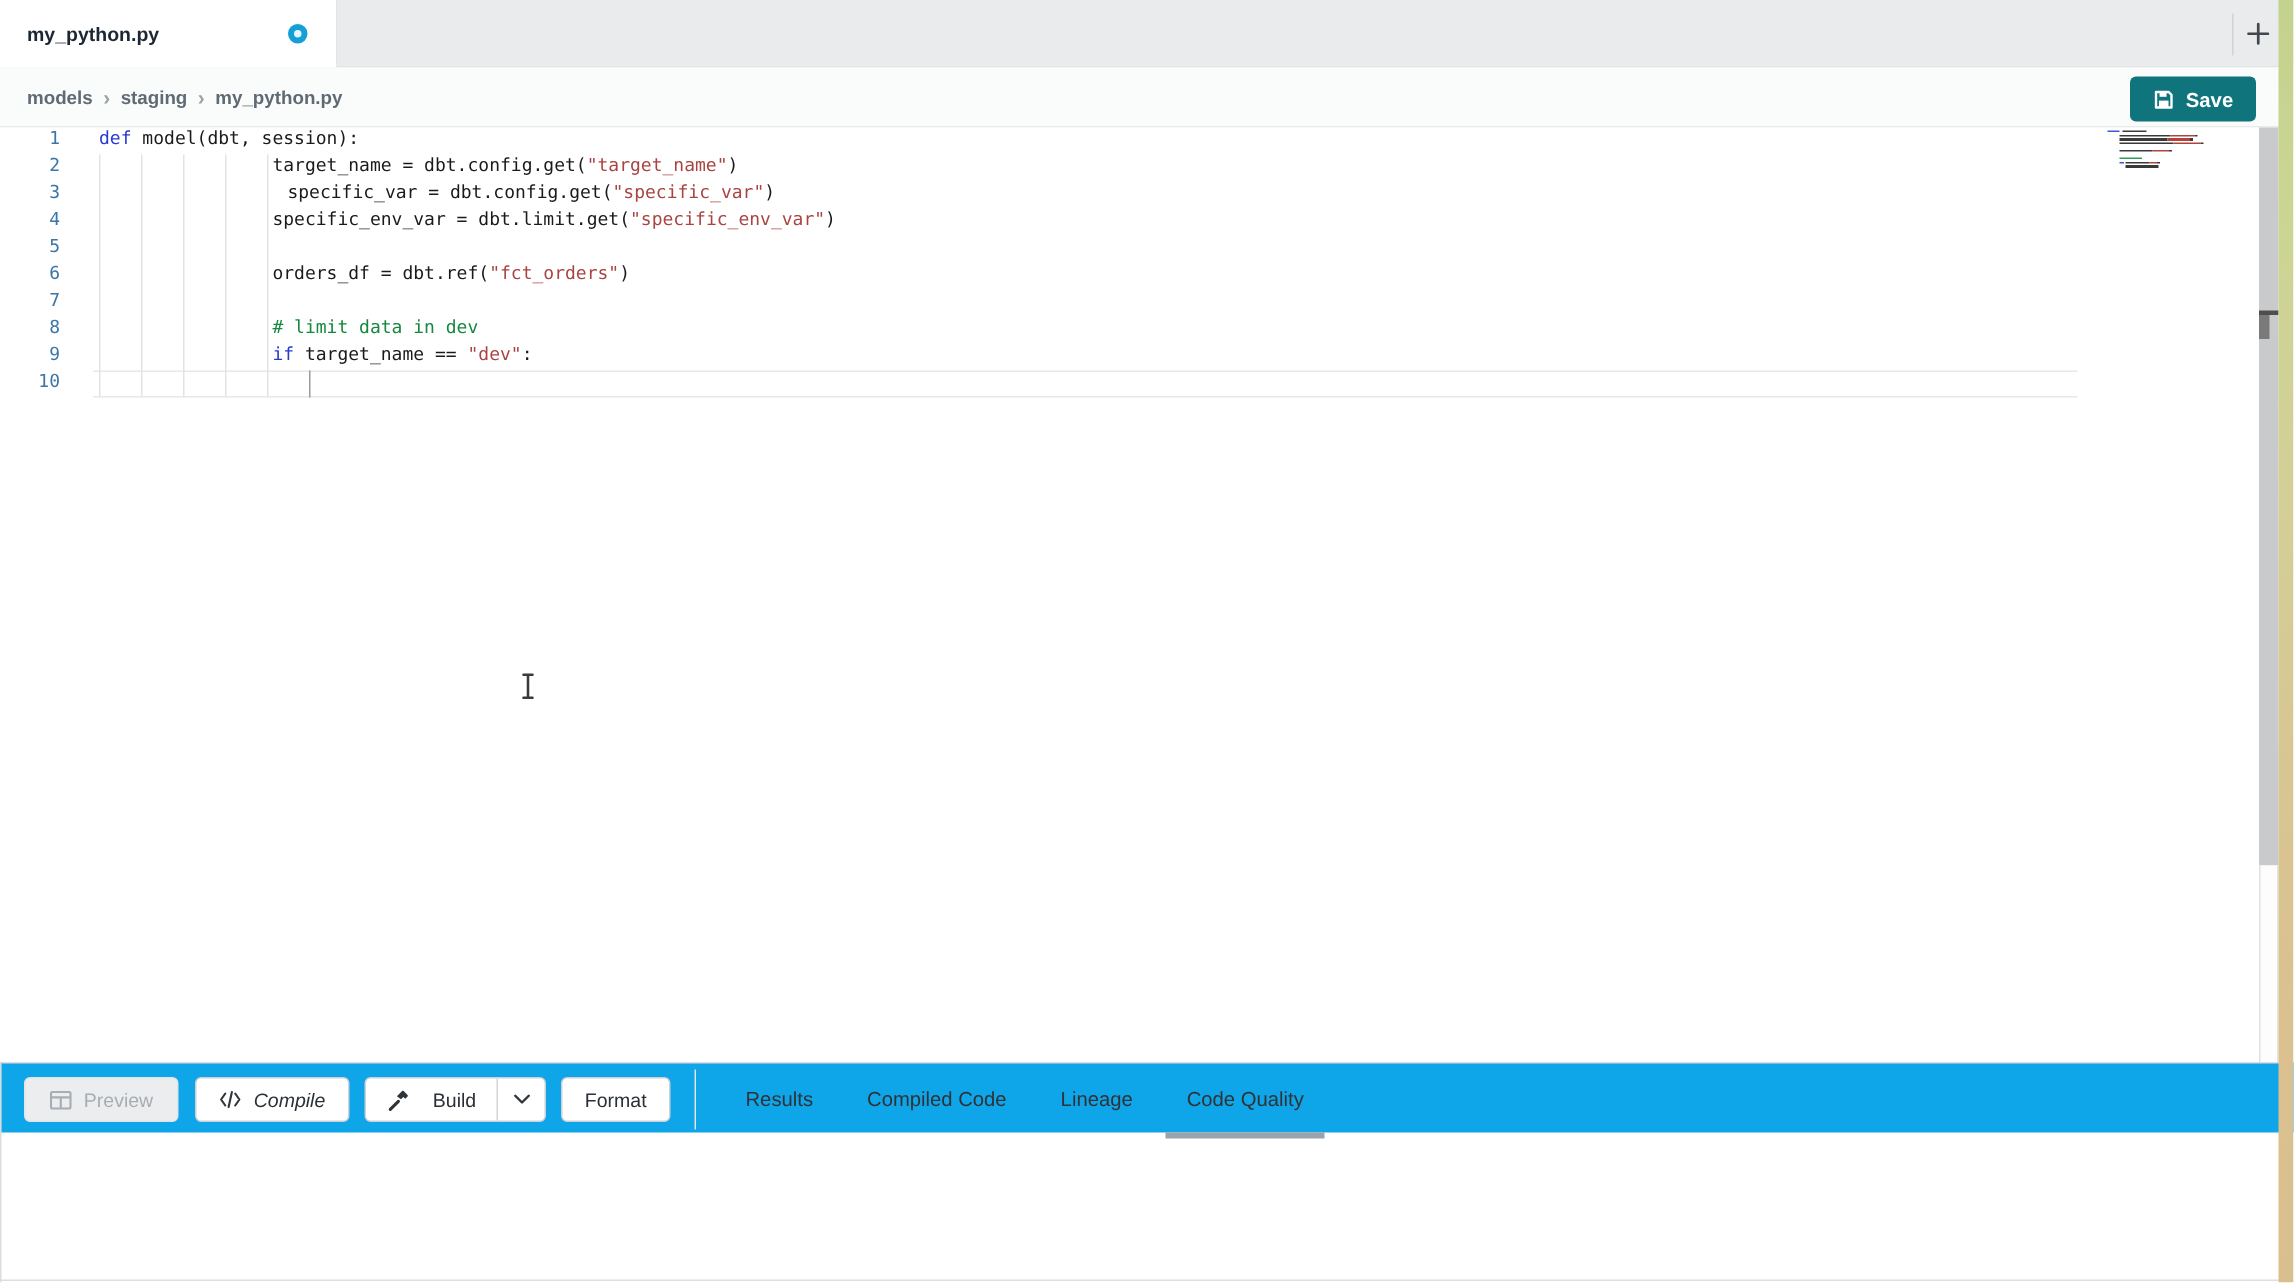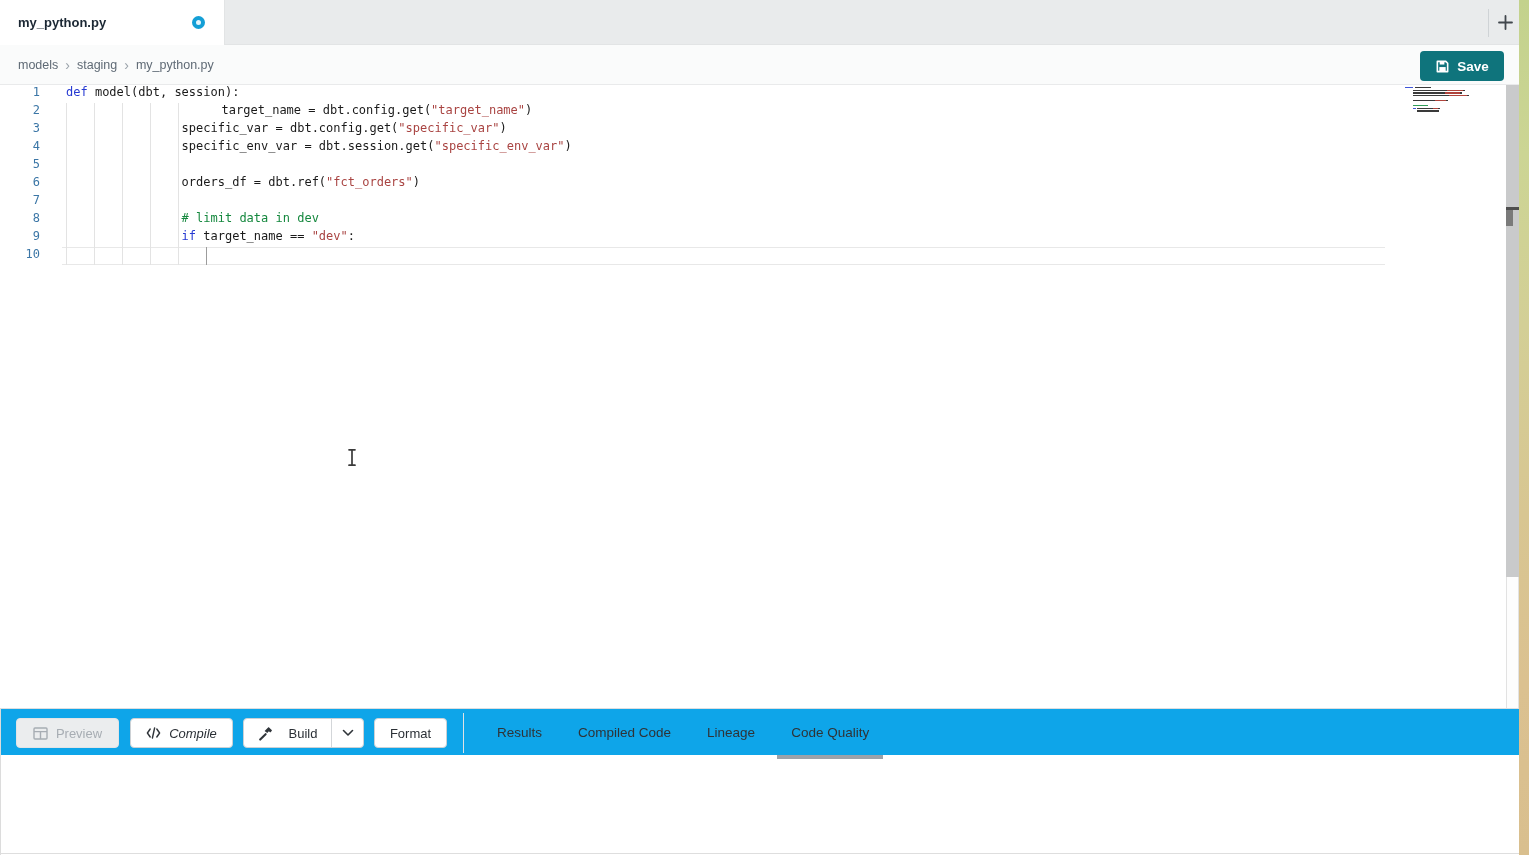--- a/index.html
+++ b/index.html
@@ -9,21 +9,21 @@
   
   .tabbar { position:absolute; left:0; top:0; width:1529px; height:45px; background:#e9ebec; border-bottom:1px solid #e2e4e5; }
   .file-tab { position:absolute; left:0; top:0; width:225px; height:45px; background:#fff; border-right:1px solid #e2e4e5; display:flex; align-items:center; padding:0 18px; }
   .file-tab .title { font-size:13px; font-weight:bold; color:#1b2733; }
   .mod-dot { position:absolute; left:192px; top:16px; width:13px; height:13px; border-radius:50%; border:4px solid #149fd6; background:#e6f6fd; }
   .tab-sep { position:absolute; left:1488px; top:9px; width:1px; height:28px; background:#cfd3d6; }
   .new-tab-btn { position:absolute; left:1494px; top:11px; width:22px; height:22px; display:flex; align-items:center; justify-content:center; cursor:pointer; }
 
   
   .crumbbar { position:absolute; left:0; top:45px; width:1529px; height:40px; background:#fafbfb; border-bottom:1px solid #e9eaeb; display:flex; align-items:center; padding:0 18px; }
-  .crumbs { display:flex; align-items:flex-end; gap:7px; font-size:12.5px; color:#5f6a75; }
+  .crumbs { display:flex; align-items:flex-end; gap:7px; font-size:12.5px; color:#5f6a75;font-weight:bold; }
   .crumbs .sep { color:#9aa2aa; font-size:14px; line-height:1; }
   .save-btn { position:absolute; left:1420px; top:51px; width:84px; height:30px; background:#0f747c; border:none; border-radius:4px; color:#fff; font-size:13.5px; font-weight:600; font-family:"Liberation Sans",sans-serif; display:flex; align-items:center; justify-content:center; gap:7px; cursor:pointer; }
 
   
   .editor { position:absolute; left:0; top:85px; width:1506px; height:623px; background:#fff; }
   .gutter { position:absolute; left:0; top:0; width:40px; }
   .gutter .ln { height:18px; line-height:18px; font:12px "DejaVu Sans Mono", monospace; color:#3b76a6; text-align:right; }
   .code-col { position:absolute; left:66px; top:0; }
   .code-line { height:18px; line-height:18px; font:12px "DejaVu Sans Mono", monospace; white-space:pre; color:#1a1a1a; }
   .brk { outline:1px solid #b0b0b0; outline-offset:-1px; }
@@ -121,23 +121,23 @@
         <div class="ln">4</div>
         <div class="ln">5</div>
         <div class="ln">6</div>
         <div class="ln">7</div>
         <div class="ln">8</div>
         <div class="ln">9</div>
         <div class="ln">10</div>
       </div>
     <div class="code-col">
         <div class="code-line"><span style="color: rgb(38, 57, 210);">def</span><span style="color: rgb(26, 26, 26);"> model(dbt, session):</span></div>
-        <div class="code-line"><span style="color: rgb(26, 26, 26); padding-left: 40px;">                target_name = dbt.config.get(</span><span style="color: rgb(169, 68, 66);">"target_name"</span><span style="color: rgb(26, 26, 26);">)</span></div>
-        <div class="code-line"><span style="color: rgb(26, 26, 26);">                specific_var = dbt.config.get(</span><span style="color: rgb(169, 68, 66);">"specific_var"</span><span style="color: rgb(26, 26, 26);">)</span></div>
-        <div class="code-line"><span style="color: rgb(26, 26, 26);">                specific_env_var = dbt.session.get(</span><span style="color: rgb(169, 68, 66);">"specific_env_var"</span><span style="color: rgb(26, 26, 26);">)</span></div>
+        <div class="code-line"><span style="color: rgb(26, 26, 26);">                target_name = dbt.config.get(</span><span style="color: rgb(169, 68, 66);">"target_name"</span><span style="color: rgb(26, 26, 26);">)</span></div>
+        <div class="code-line"><span style="color: rgb(26, 26, 26); padding-left: 10px;">                specific_var = dbt.config.get(</span><span style="color: rgb(169, 68, 66);">"specific_var"</span><span style="color: rgb(26, 26, 26);">)</span></div>
+        <div class="code-line"><span style="color: rgb(26, 26, 26);">                specific_env_var = dbt.limit.get(</span><span style="color: rgb(169, 68, 66);">"specific_env_var"</span><span style="color: rgb(26, 26, 26);">)</span></div>
         <div class="code-line"></div>
         <div class="code-line"><span style="color: rgb(26, 26, 26);">                orders_df = dbt.ref(</span><span style="color: rgb(169, 68, 66);">"fct_orders"</span><span style="color: rgb(26, 26, 26);">)</span></div>
         <div class="code-line"></div>
         <div class="code-line"><span style="color: rgb(26, 26, 26);">                </span><span style="color: rgb(21, 136, 62);"># limit data in dev</span></div>
         <div class="code-line"><span style="color: rgb(26, 26, 26);">                </span><span style="color: rgb(38, 57, 210);">if</span><span style="color: rgb(26, 26, 26);"> target_name == </span><span style="color: rgb(169, 68, 66);">"dev"</span><span style="color: rgb(26, 26, 26);">:</span></div>
       </div>
     <div class="minimap">
         <div class="mm-row">
           <div class="mm-seg" style="left: 0px; width: 8px; background: rgb(63, 86, 216);"></div>
           <div class="mm-seg" style="left: 10px; width: 16px; background: rgb(58, 58, 58);"></div>

